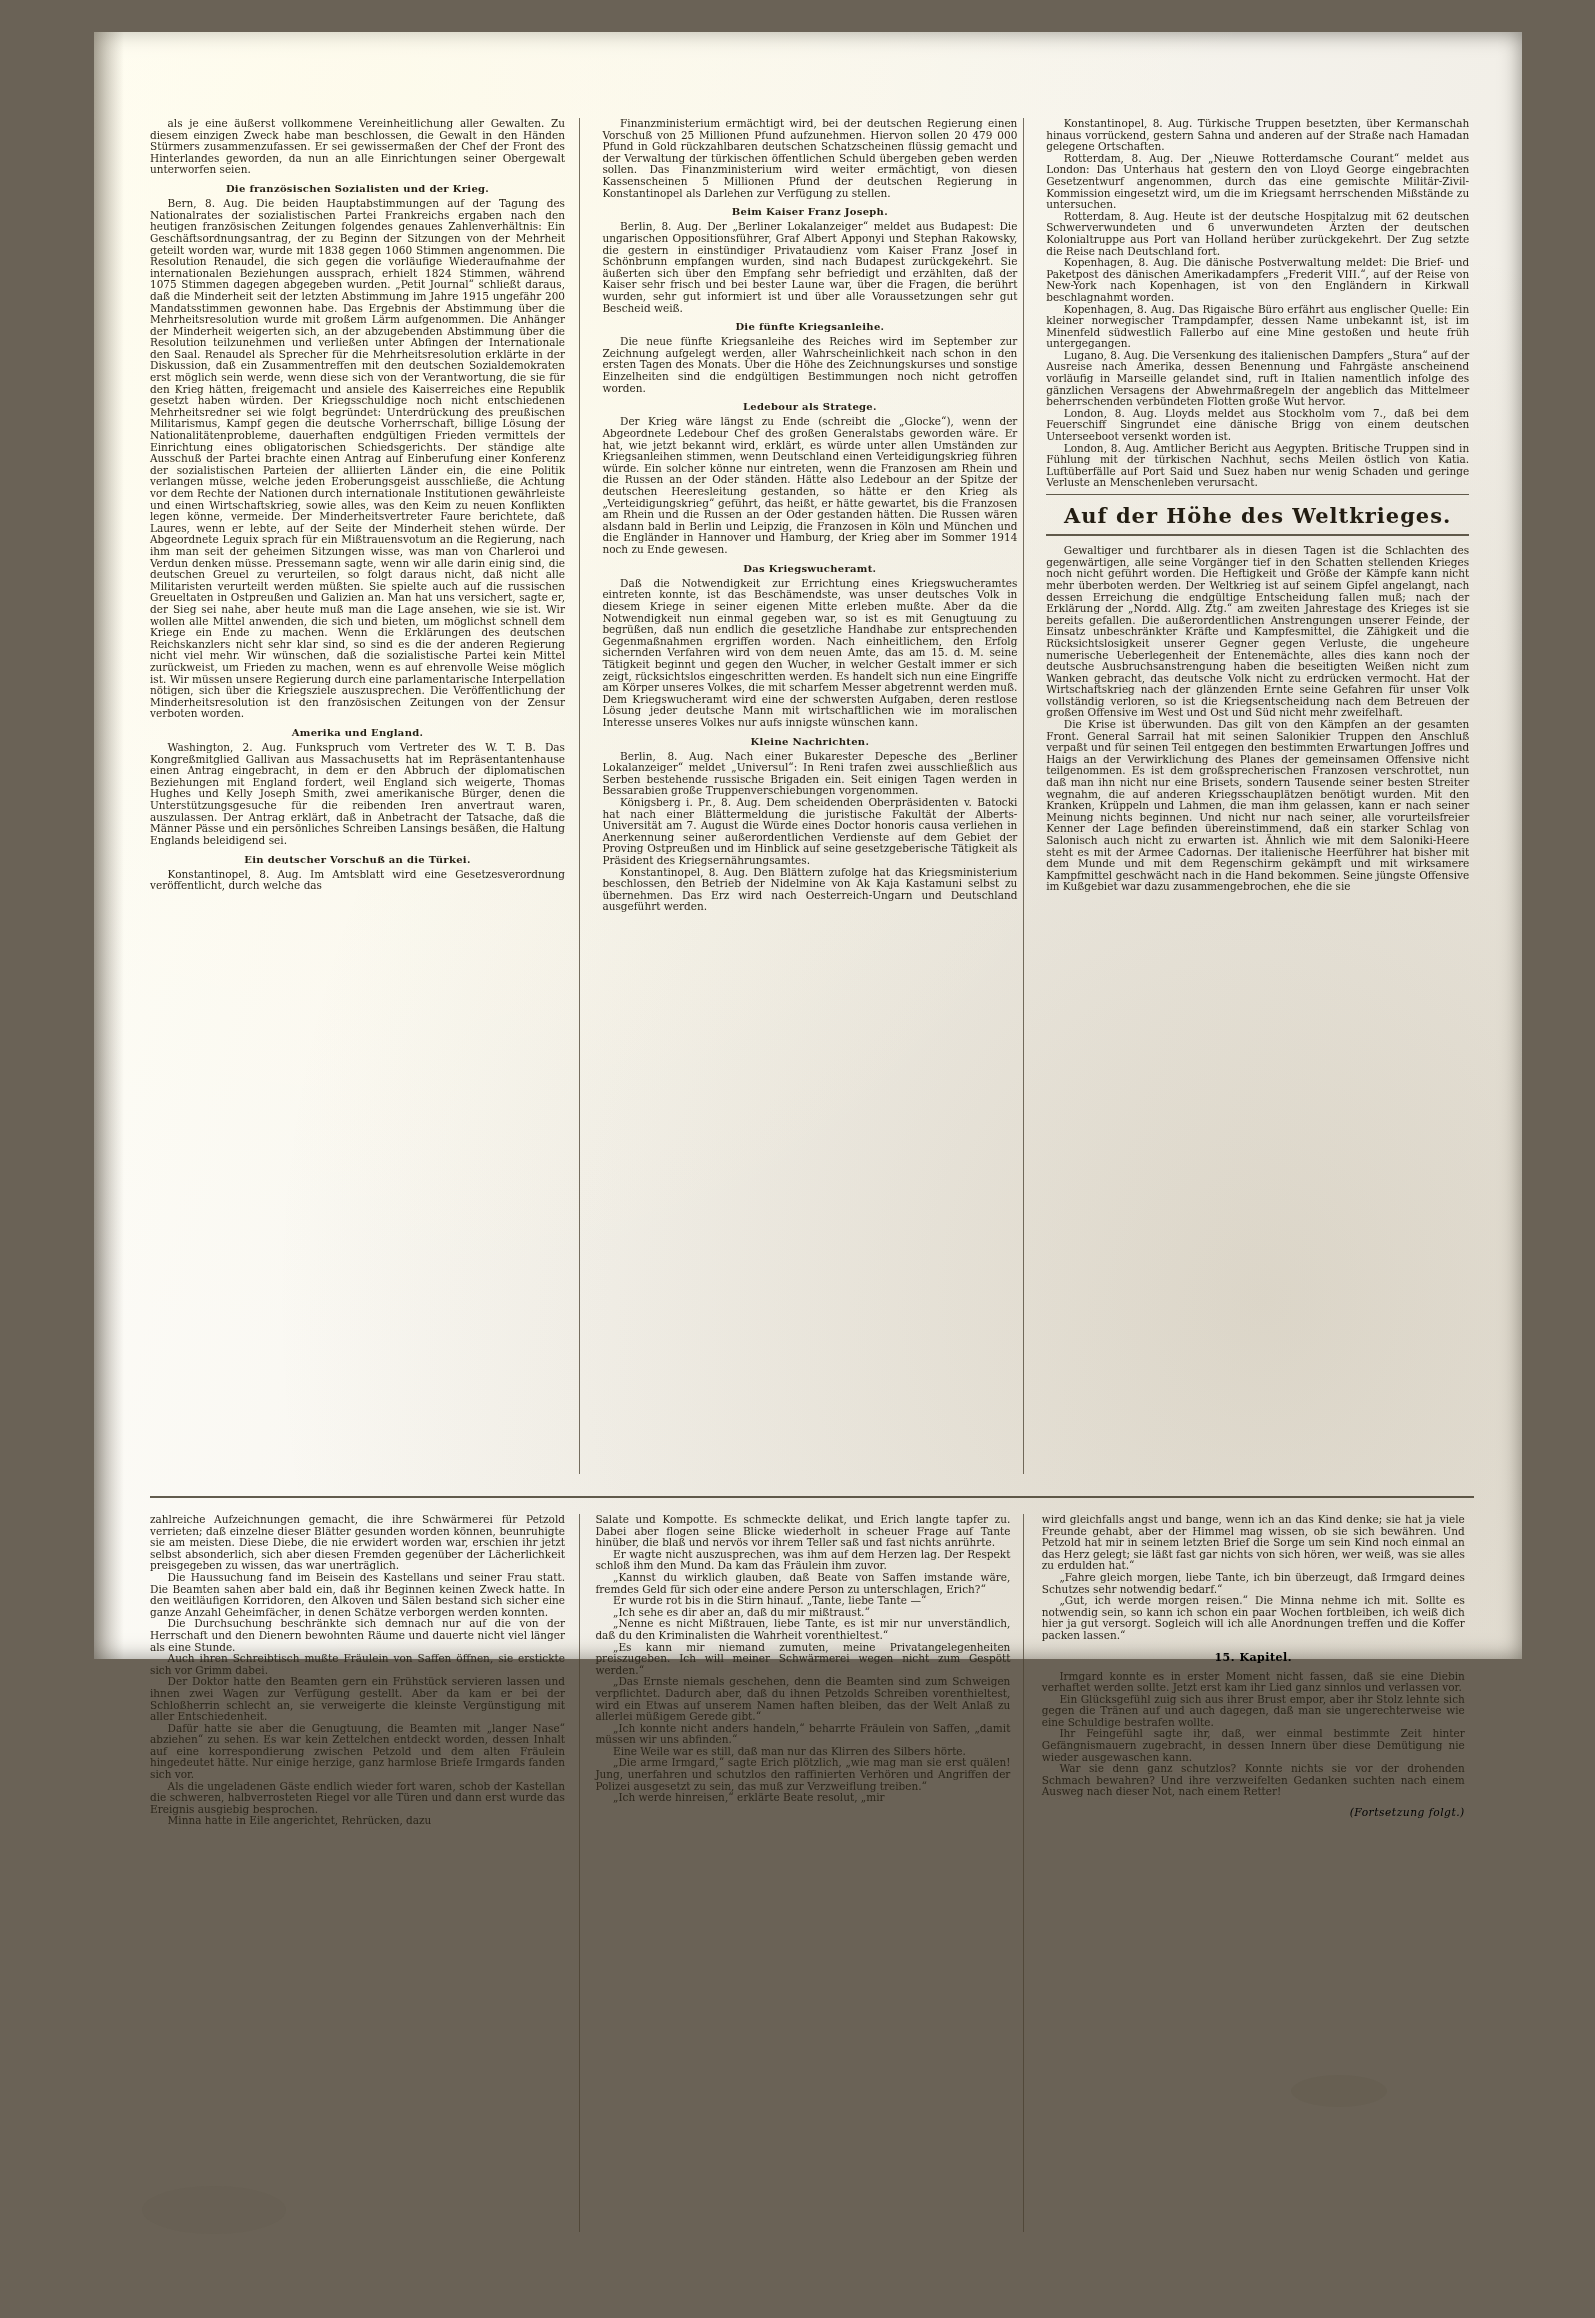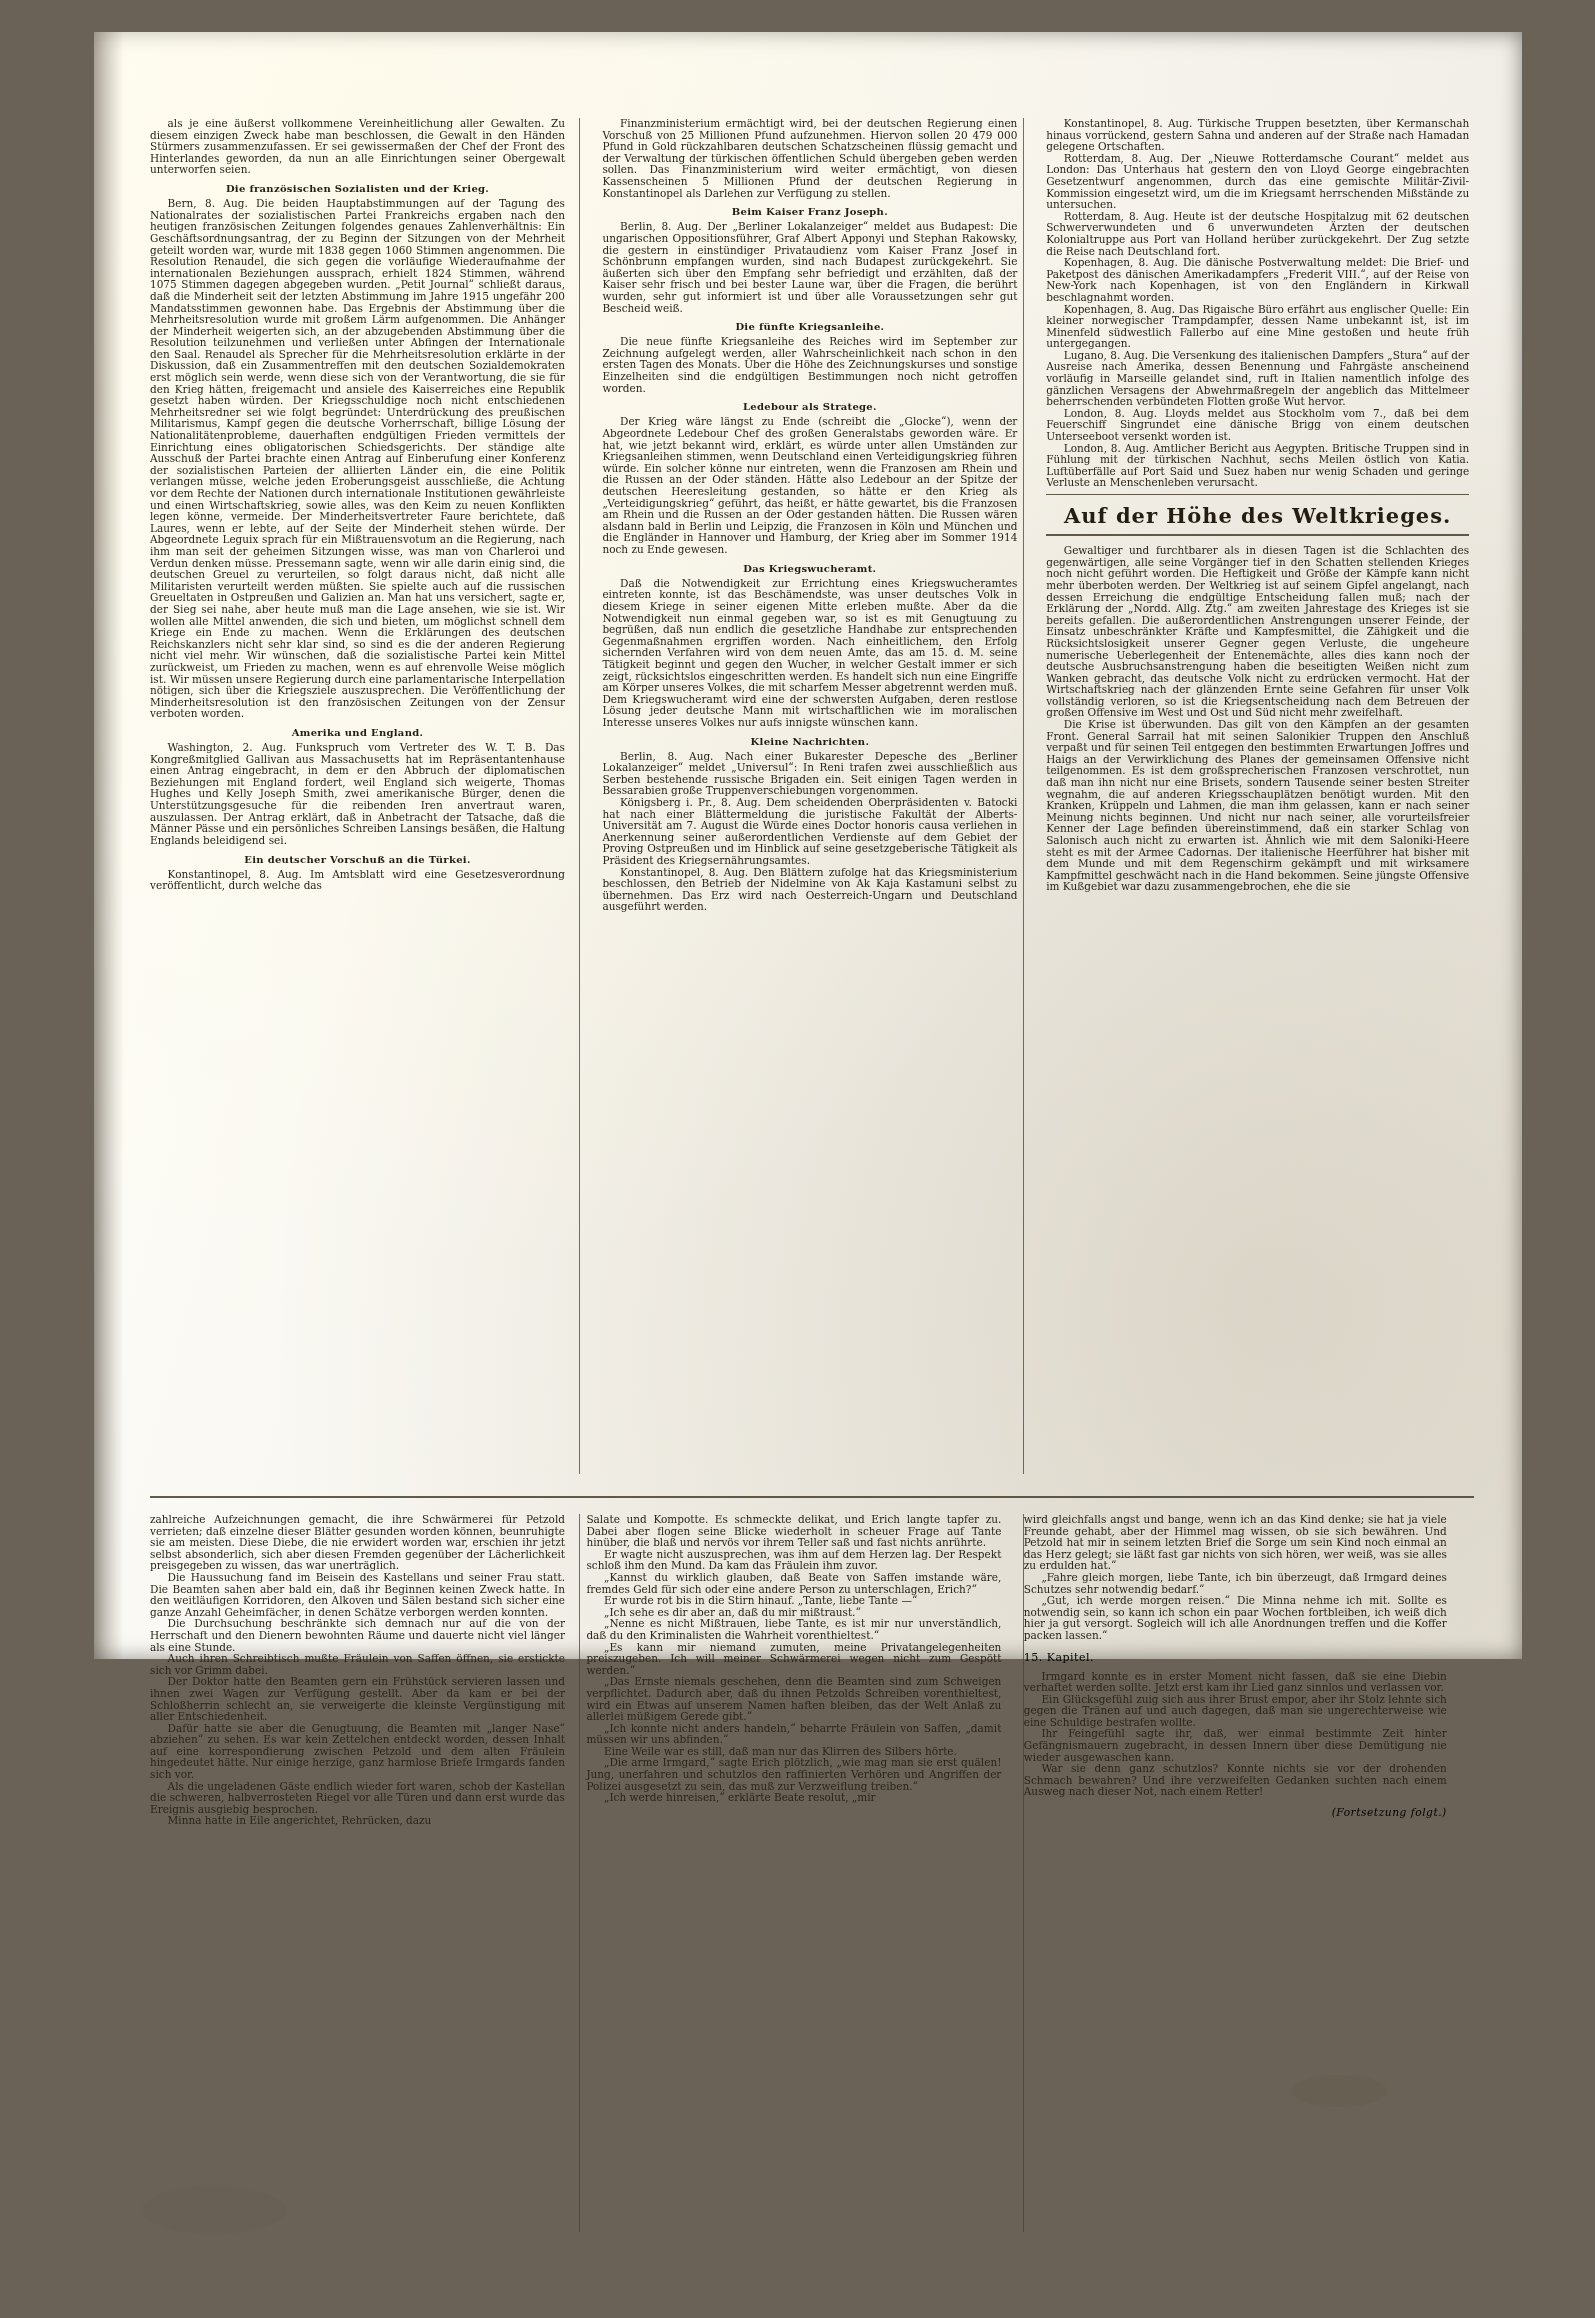--- a/index.html
+++ b/index.html
@@ -61,21 +61,21 @@
   .hd.big{
     font-size:21px;
     letter-spacing:1px;
     margin:6.4px 0 5.6px 0;
   }
   .cont{
     text-align:right;font-style:italic;font-size:10.7px;margin-top:8px;
     letter-spacing:0.5px;
   }
   .kapitel{
-    font-weight:normal;font-size:11px;margin:9.6px 0 6.4px 0;letter-spacing:0.5px;
+    text-align:center;font-weight:bold;font-size:11px;margin:9.6px 0 6.4px 0;letter-spacing:0.5px;
   }
   
   .blot{position:absolute;border-radius:50%;background:rgba(70,58,35,.12);pointer-events:none;}
 </style>
 </head>
 <body>
 
 <div id="page">
   <div class="sheet-inner">
 
@@ -130,21 +130,21 @@
         <div style="position:relative;height:8px;margin-bottom:3.2px;">
           <div class="rule-h" style="left:0;right:0;top:0;"></div>
         </div>
         <p>Gewaltiger und furchtbarer als in diesen Tagen ist die Schlachten des gegenwärtigen, alle seine Vorgänger tief in den Schatten stellenden Krieges noch nicht geführt worden. Die Heftigkeit und Größe der Kämpfe kann nicht mehr überboten werden. Der Weltkrieg ist auf seinem Gipfel angelangt, nach dessen Erreichung die endgültige Entscheidung fallen muß; nach der Erklärung der „Nordd. Allg. Ztg.“ am zweiten Jahrestage des Krieges ist sie bereits gefallen. Die außerordentlichen Anstrengungen unserer Feinde, der Einsatz unbeschränkter Kräfte und Kampfesmittel, die Zähigkeit und die Rücksichtslosigkeit unserer Gegner gegen Verluste, die ungeheure numerische Ueberlegenheit der Entenemächte, alles dies kann noch der deutsche Ausbruchsanstrengung haben die beseitigten Weißen nicht zum Wanken gebracht, das deutsche Volk nicht zu erdrücken vermocht. Hat der Wirtschaftskrieg nach der glänzenden Ernte seine Gefahren für unser Volk vollständig verloren, so ist die Kriegsentscheidung nach dem Betreuen der großen Offensive im West und Ost und Süd nicht mehr zweifelhaft.</p>
         <p>Die Krise ist überwunden. Das gilt von den Kämpfen an der gesamten Front. General Sarrail hat mit seinen Salonikier Truppen den Anschluß verpaßt und für seinen Teil entgegen den bestimmten Erwartungen Joffres und Haigs an der Verwirklichung des Planes der gemeinsamen Offensive nicht teilgenommen. Es ist dem großsprecherischen Franzosen verschrottet, nun daß man ihn nicht nur eine Brisets, sondern Tausende seiner besten Streiter wegnahm, die auf anderen Kriegsschauplätzen benötigt wurden. Mit den Kranken, Krüppeln und Lahmen, die man ihm gelassen, kann er nach seiner Meinung nichts beginnen. Und nicht nur nach seiner, alle vorurteilsfreier Kenner der Lage befinden übereinstimmend, daß ein starker Schlag von Salonisch auch nicht zu erwarten ist. Ähnlich wie mit dem Saloniki-Heere steht es mit der Armee Cadornas. Der italienische Heerführer hat bisher mit dem Munde und mit dem Regenschirm gekämpft und mit wirksamere Kampfmittel geschwächt nach in die Hand bekommen. Seine jüngste Offensive im Kußgebiet war dazu zusammengebrochen, ehe die sie</p>
       </div>
     </div>
 
     <div class="rule-h" style="left:56px;width:1324px;top:1464px;height:1.6px;"></div>
 
-    <div class="block" style="left:56px;top:1482px;width:1324px;height:718px;">
+    <div class="block" style="left:56px;top:1482px;width:1324px;height:718px;gap:9px;">
 
       <div class="col" style="width:415px;padding-right:14.4px;">
         <p class="noind">zahlreiche Aufzeichnungen gemacht, die ihre Schwärmerei für Petzold verrieten; daß einzelne dieser Blätter gesunden worden können, beunruhigte sie am meisten. Diese Diebe, die nie erwidert worden war, erschien ihr jetzt selbst absonderlich, sich aber diesen Fremden gegenüber der Lächerlichkeit preisgegeben zu wissen, das war unerträglich.</p>
         <p>Die Haussuchung fand im Beisein des Kastellans und seiner Frau statt. Die Beamten sahen aber bald ein, daß ihr Beginnen keinen Zweck hatte. In den weitläufigen Korridoren, den Alkoven und Sälen bestand sich sicher eine ganze Anzahl Geheimfächer, in denen Schätze verborgen werden konnten.</p>
         <p>Die Durchsuchung beschränkte sich demnach nur auf die von der Herrschaft und den Dienern bewohnten Räume und dauerte nicht viel länger als eine Stunde.</p>
         <p>Auch ihren Schreibtisch mußte Fräulein von Saffen öffnen, sie erstickte sich vor Grimm dabei.</p>
         <p>Der Doktor hatte den Beamten gern ein Frühstück servieren lassen und ihnen zwei Wagen zur Verfügung gestellt. Aber da kam er bei der Schloßherrin schlecht an, sie verweigerte die kleinste Vergünstigung mit aller Entschiedenheit.</p>
         <p>Dafür hatte sie aber die Genugtuung, die Beamten mit „langer Nase“ abziehen“ zu sehen. Es war kein Zettelchen entdeckt worden, dessen Inhalt auf eine korrespondierung zwischen Petzold und dem alten Fräulein hingedeutet hätte. Nur einige herzige, ganz harmlose Briefe Irmgards fanden sich vor.</p>
         <p>Als die ungeladenen Gäste endlich wieder fort waren, schob der Kastellan die schweren, halbverrosteten Riegel vor alle Türen und dann erst wurde das Ereignis ausgiebig besprochen.</p>
         <p>Minna hatte in Eile angerichtet, Rehrücken, dazu</p>

